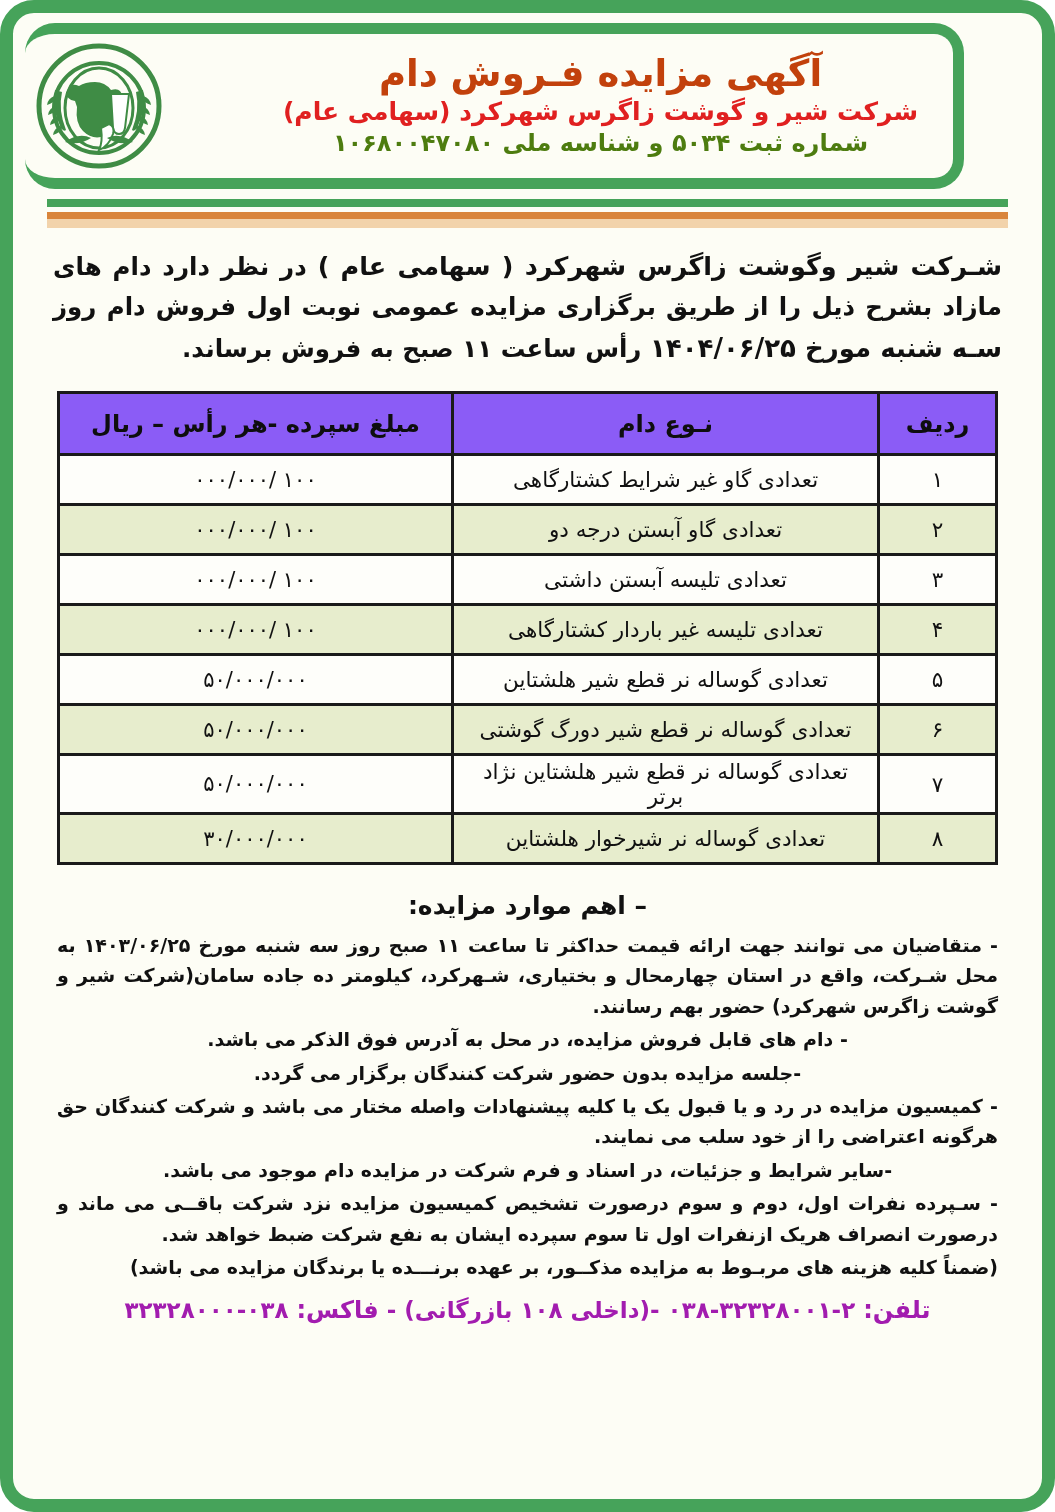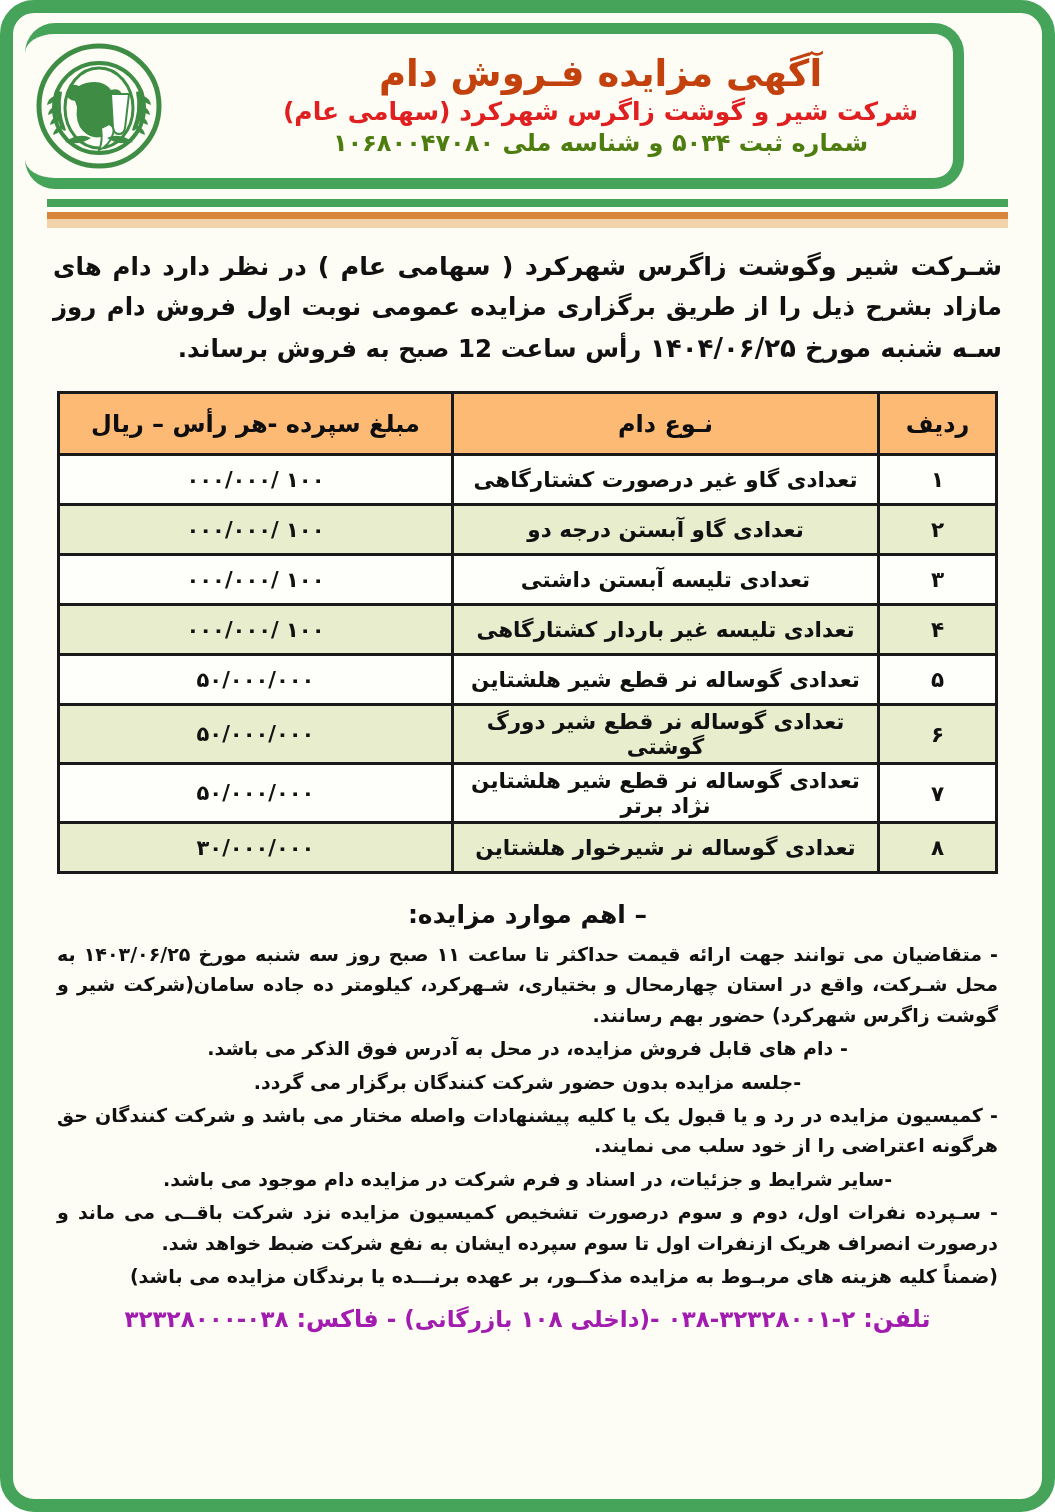--- a/index.html
+++ b/index.html
@@ -138,31 +138,31 @@
     border-collapse:collapse;
     table-layout:fixed;
   }
   th, td {
     border:3px solid #1a1a1a;
     text-align:center;
     vertical-align:middle;
     color:#111;
   }
   thead th {
-    background:#fdba74;
+    background:#8b5cf6;
     color:#0e0e0e;
     font-size:24px;
     font-weight:bold;
     height:62px;
     padding:4px 8px;
   }
   tbody td {
     height:50px;
     font-size:21.5px;
-    font-weight:bold;
+    font-weight:normal;
     padding:3px 8px;
   }
   tbody tr:nth-child(odd)  td { background:#fefefa; }
   tbody tr:nth-child(even) td { background:#e7edcd; }
   .col-no  { width:118px; }
   .col-amt { width:394px; }
   td.col-amt { font-size:21px; letter-spacing:1px; }
 
   
   #conds {
@@ -254,36 +254,36 @@
   </div>
 
   <div id="bars">
     <div class="bar-green"></div>
     <div class="bar-gap"></div>
     <div class="bar-orange"></div>
     <div class="bar-tan"></div>
   </div>
 
   <div id="intro">
-    <span class="lead">شـرکت شیر وگوشت زاگرس شهرکرد ( سهامی عام )</span><span> در نظر دارد دام های مازاد بشرح ذیل را از طریق برگزاری مزایده عمومی نوبت اول فروش دام روز </span><span class="em">سـه شنبه مورخ ۱۴۰۴/۰۶/۲۵</span><span> رأس ساعت 12 صبح به  فروش برساند.</span>
+    <span class="lead">شـرکت شیر وگوشت زاگرس شهرکرد ( سهامی عام )</span><span> در نظر دارد دام های مازاد بشرح ذیل را از طریق برگزاری مزایده عمومی نوبت اول فروش دام روز </span><span class="em">سـه شنبه مورخ ۱۴۰۴/۰۶/۲۵</span><span> رأس ساعت ۱۱ صبح به  فروش برساند.</span>
   </div>
 
   <div id="tbl-wrap">
     <table>
       <thead>
         <tr>
           <th class="col-no">ردیف</th>
           <th>نـوع دام</th>
           <th class="col-amt">مبلغ سپرده -هر رأس – ریال</th>
         </tr>
       </thead>
       <tbody id="tbody">
           <tr>
             <td class="col-no">۱</td>
-            <td>تعدادی گاو غیر درصورت کشتارگاهی</td>
+            <td>تعدادی گاو غیر شرایط کشتارگاهی</td>
             <td class="col-amt">۱۰۰ /۰۰۰/۰۰۰</td>
           </tr>
           <tr>
             <td class="col-no">۲</td>
             <td>تعدادی گاو آبستن درجه دو</td>
             <td class="col-amt">۱۰۰ /۰۰۰/۰۰۰</td>
           </tr>
           <tr>
             <td class="col-no">۳</td>
             <td>تعدادی تلیسه آبستن داشتی</td>

